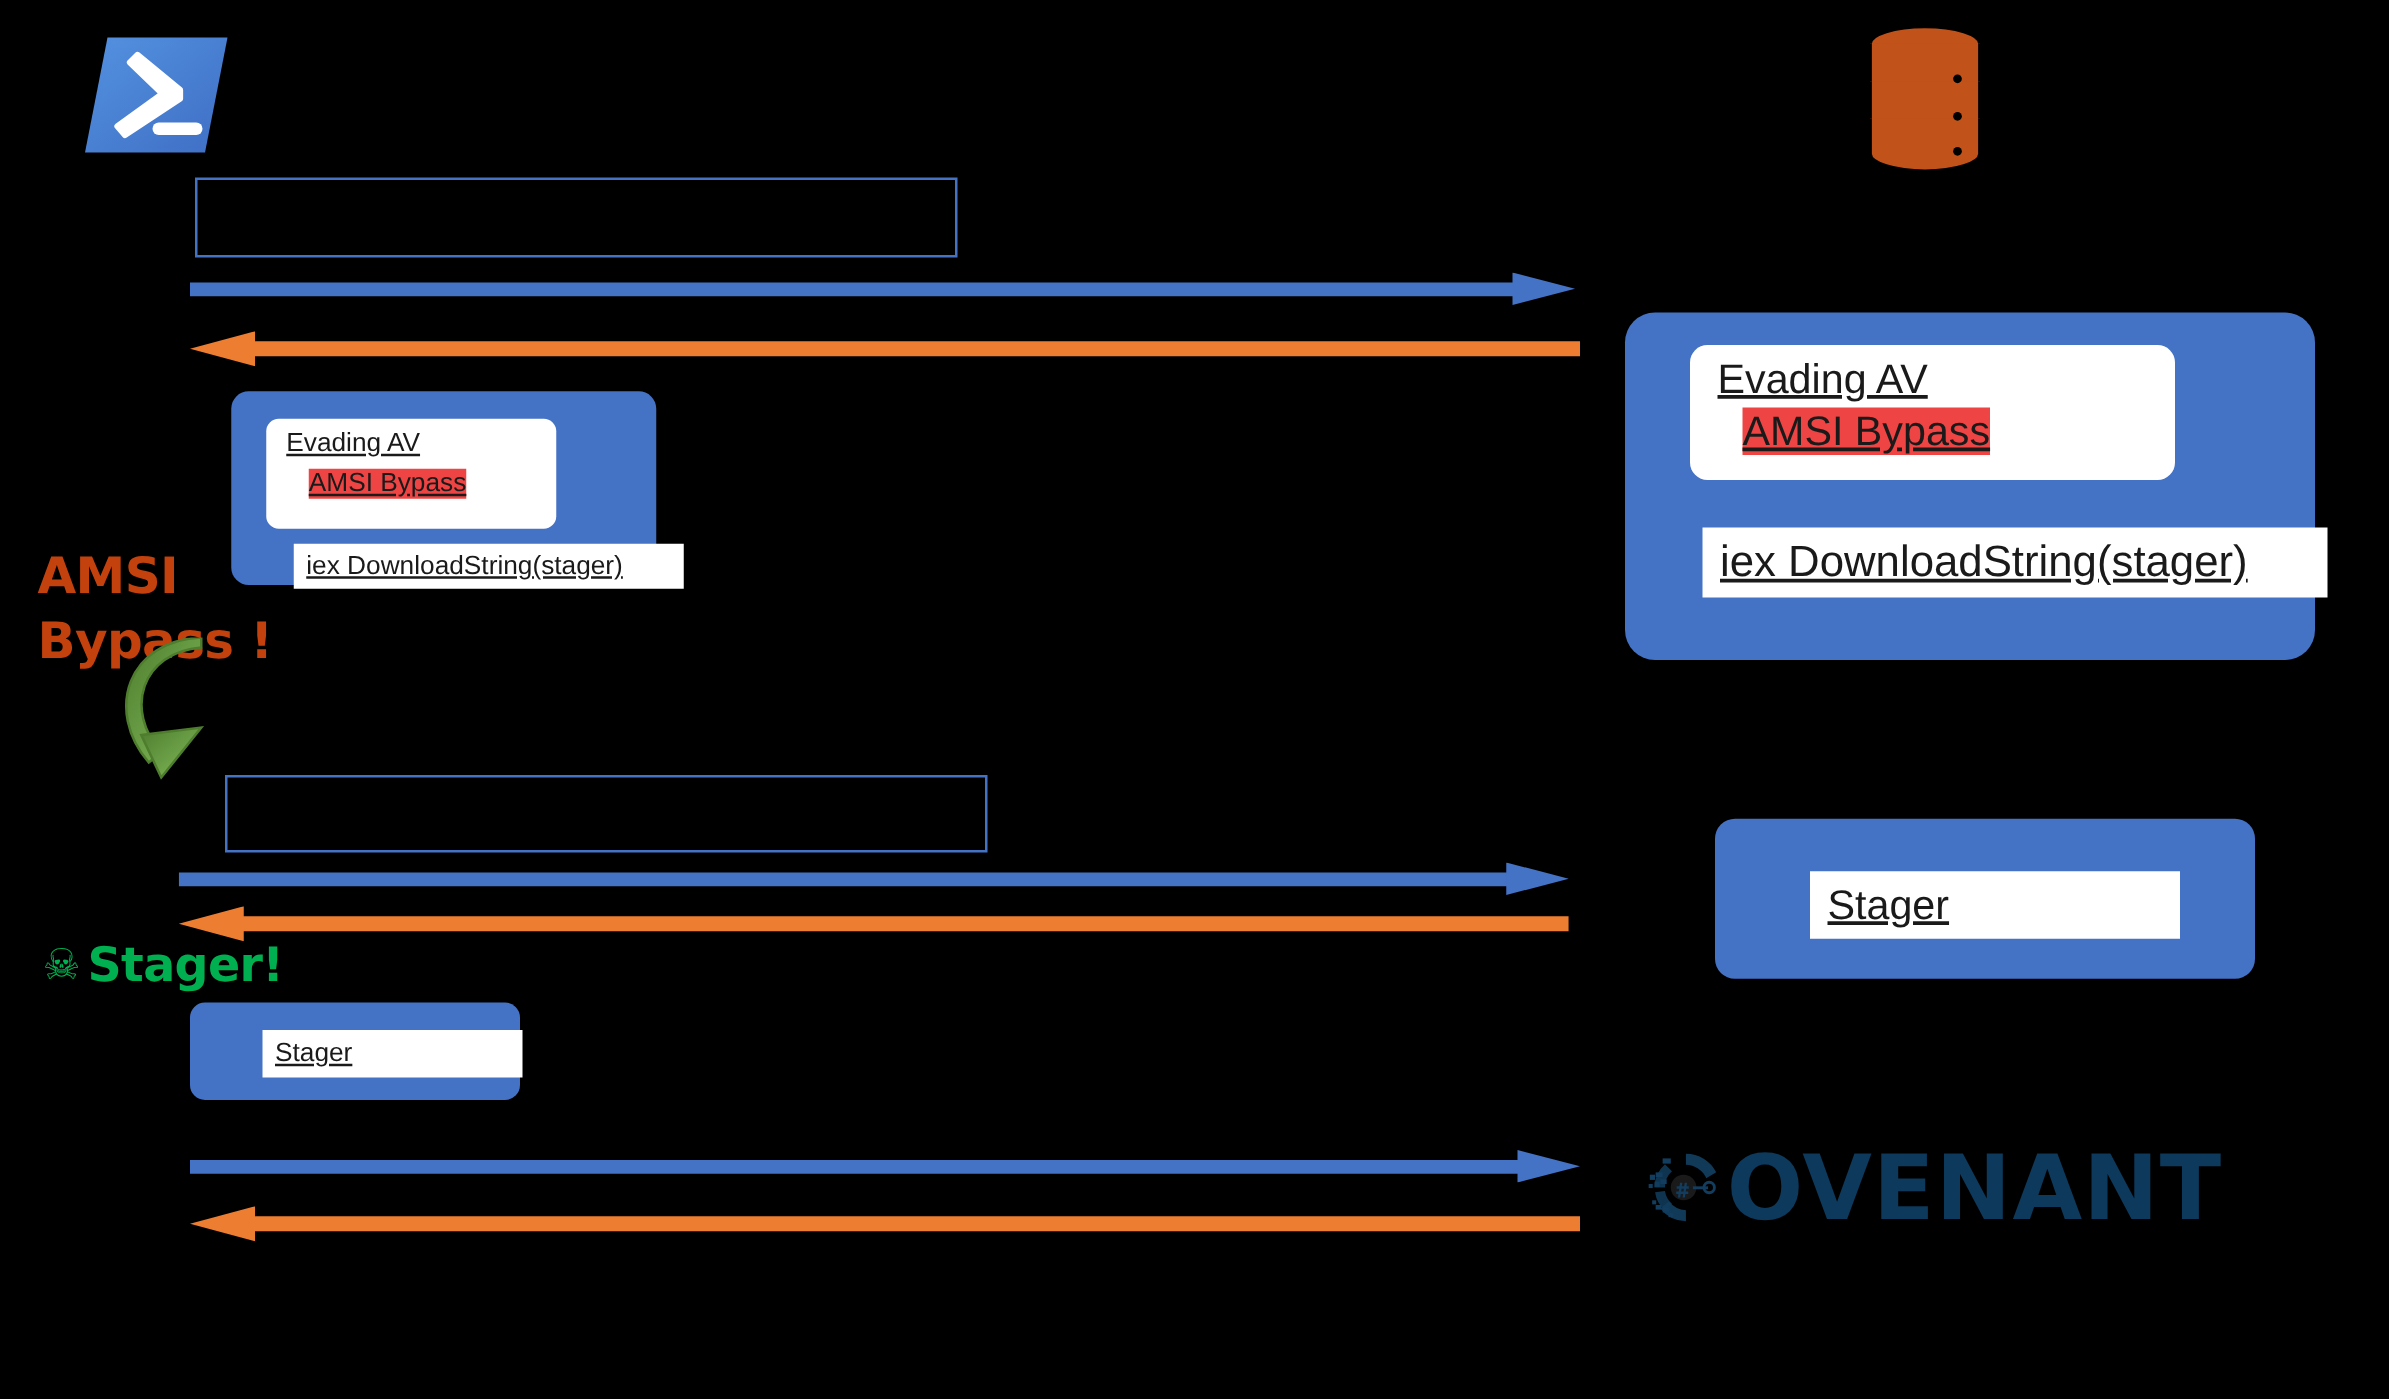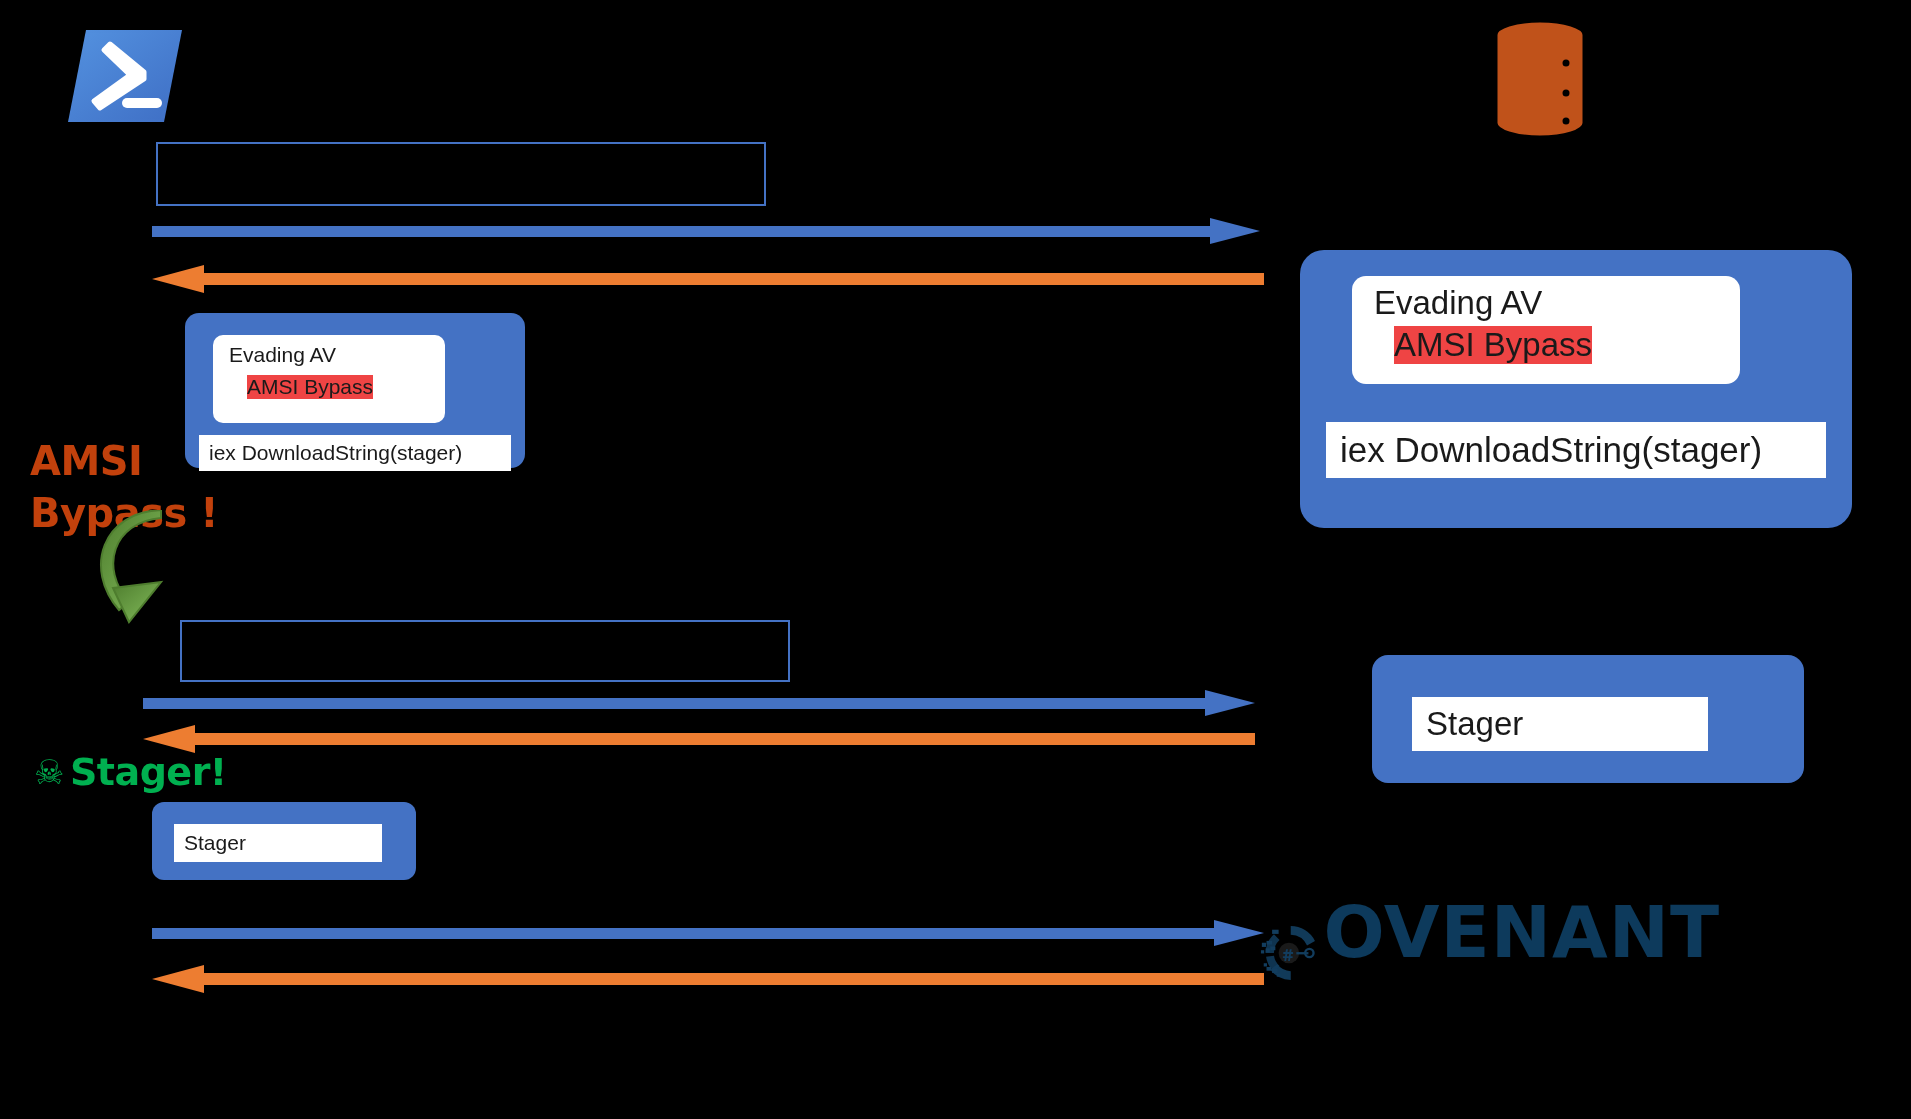--- a/index.html
+++ b/index.html
@@ -64,29 +64,31 @@
     border-radius: 14px;
     box-sizing: border-box;
     overflow: hidden;
   }
   .card-strip-white {
     position: absolute;
     background: #ffffff;
     box-sizing: border-box;
     display: flex;
     align-items: center;
+    margin-left: 36px;
   }
   .hl {
     background: #ef4444;
     display: inline-block;
   }
   .mono-text {
     color: #1a1a1a;
     font-family: "Liberation Sans", sans-serif;
     white-space: nowrap;
+    text-decoration: underline;
   }
 
   
   .card-small { left: 185px; top: 313px; width: 340px; height: 155px; border-radius: 14px; }
   .card-small .card-inner-white { left: 28px; top: 22px; width: 232px; height: 88px; border-radius: 10px; }
   .card-small .line-a { position:absolute; left: 16px; top: 8px; font-size: 21px; color:#1a1a1a; }
   .card-small .line-b { position:absolute; left: 34px; top: 40px; font-size: 21px; color:#1a1a1a; }
   .card-small .card-strip-white { left: 14px; top: 122px; width: 312px; height: 36px; padding-left: 10px; font-size: 21px; }
 
   
@@ -123,25 +125,26 @@
     font-size: 38px;
     display: flex;
     align-items: center;
     gap: 6px;
   }
   .skull { font-size: 34px; line-height: 1; }
 
   
   .covenant {
     position: absolute;
-    left: 1260px;
+    left: 1318px;
     top: 890px;
     width: 460px;
     height: 120px;
     display: flex;
+    align-items: center;
   }
   .covenant-word {
     font-family: "DejaVu Sans", sans-serif;
     font-weight: bold;
     font-size: 72px;
     color: #0d3a5c;
     letter-spacing: 1px;
     margin-left: 2px;
   }
 </style>

